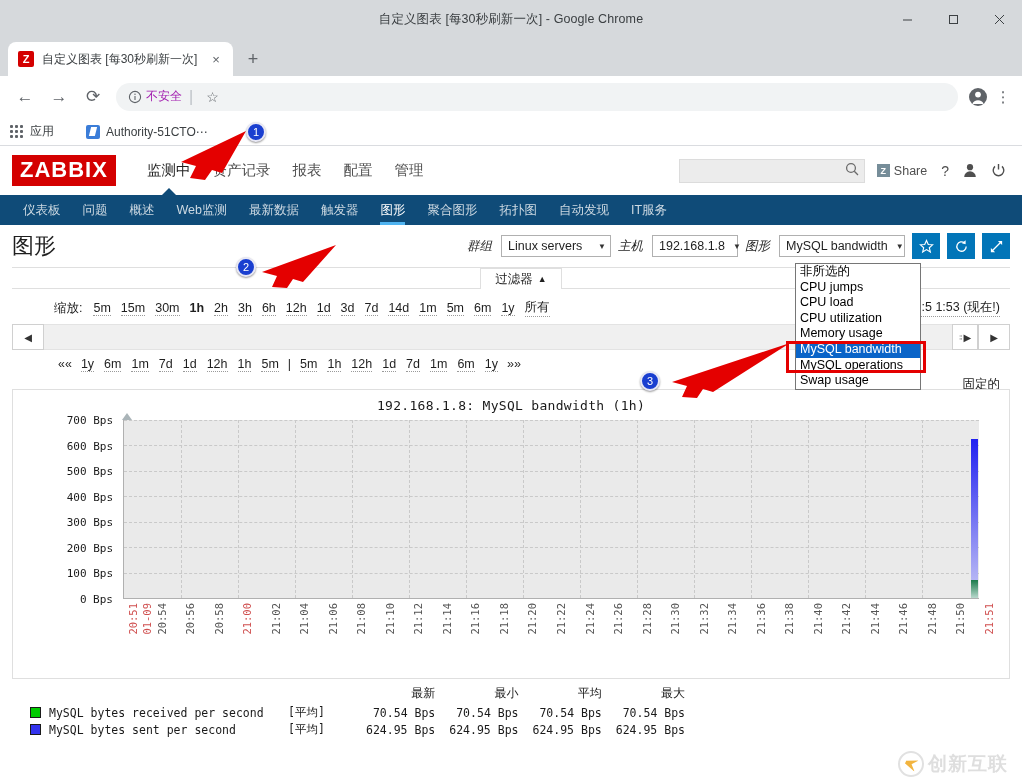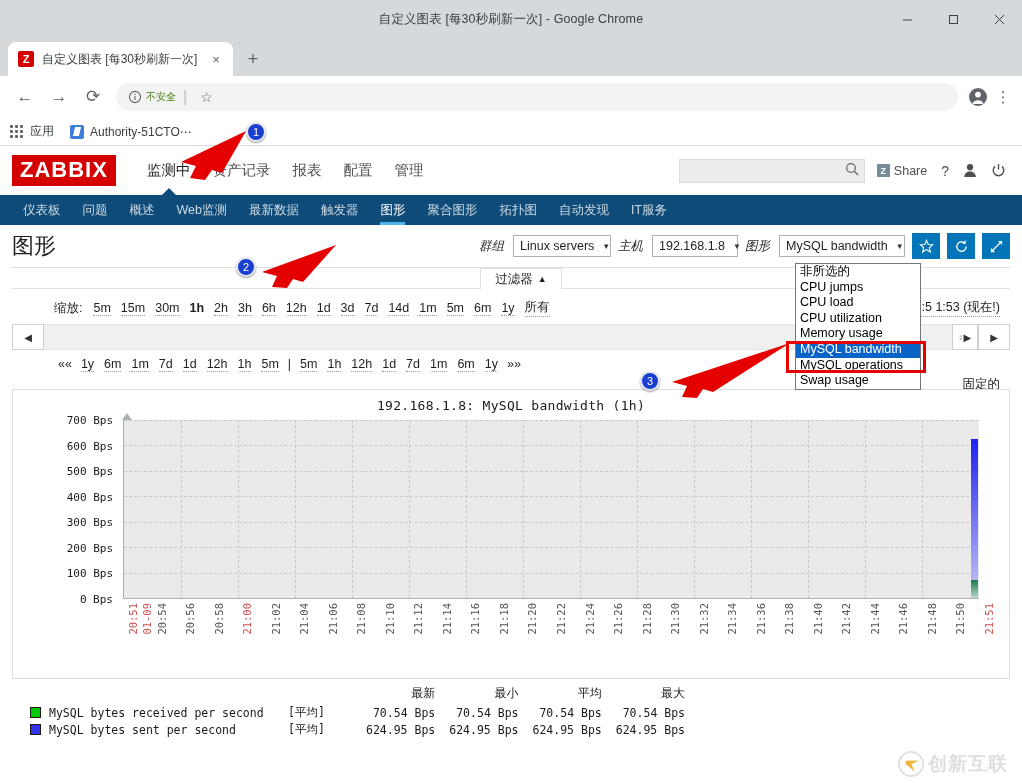--- a/index.html
+++ b/index.html
@@ -44,32 +44,32 @@
     height:42px; background:#fff; display:flex; align-items:center; padding:0 8px;
     border-bottom:1px solid #fff;
   }
   .nav-btn{ width:34px;height:34px;display:flex;align-items:center;justify-content:center;
             color:#5f6368; font-size:17px; flex:0 0 auto;}
   .omnibox{
     flex:1; height:28px; background:#f1f3f4; border-radius:14px; display:flex; align-items:center;
     padding:0 8px 0 12px; margin:0 6px; min-width:0;
   }
   .omni-info{ font-size:13px; color:#5f6368; display:flex; align-items:center; margin-right:4px;}
-  .omni-notsecure{ font-size:10px; color:#4d7c0f; white-space:nowrap;}
+  .omni-notsecure{ font-size:12px; color:#a21caf; white-space:nowrap;}
   .omni-sep{ color:#bdc1c6; margin:0 7px; }
   .omni-url{ font-size:12.5px; color:#5f6368; white-space:nowrap; overflow:hidden; flex:1; }
   .omni-url b{ color:#202124; font-weight:400;}
   .omni-star{ font-size:14px; color:#5f6368; margin-left:6px;}
   .tb-avatar{ width:28px;height:28px;display:flex;align-items:center;justify-content:center;}
   .tb-menu{ width:22px;height:28px;display:flex;align-items:center;justify-content:center;
             color:#5f6368;font-size:15px;}
 
   .bookmarkbar{
     height:28px; background:#fff; display:flex; align-items:center; padding:0 10px;
-    border-bottom:1px solid #dadce0; font-size:12px; color:#3c4043;
+    border-bottom:1px solid #dadce0; font-size:12px; color:#3c4043;gap:16px;
   }
   .bm-item{ display:flex;align-items:center; margin-right:16px; white-space:nowrap;}
   .bm-grid{ display:grid; grid-template-columns:repeat(3,3px); grid-template-rows:repeat(3,3px);
             gap:2px; margin-right:7px;}
   .bm-grid i{ background:#5f6368; display:block; width:3px;height:3px;border-radius:1px;}
   .bm-ico{ width:14px;height:14px;background:#3b7dd8; margin-right:6px; border-radius:2px;
            display:flex;align-items:center;justify-content:center;}
   .bm-ico:after{content:"";width:6px;height:9px;background:#fff;transform:skewX(-14deg);}
 
   
@@ -390,21 +390,21 @@
   <a>聚合图形</a>
   <a>拓扑图</a>
   <a>自动发现</a>
   <a>IT服务</a>
 </div>
 
 <div class="page-head">
   <div class="page-title">图形</div>
   <div class="page-ctrl">
     <span class="ctrl-label">群组</span>
-    <div class="sel-box" style="width:98px">
+    <div class="sel-box" style="width:110px">
       <span class="cap">Linux servers</span>
       <span class="arw">▼</span>
     </div>
     <span class="ctrl-label">主机</span>
     <div class="sel-box" style="width:86px">
       <span class="cap">192.168.1.8</span>
       <span class="arw">▼</span>
     </div>
     <span class="ctrl-label">图形</span>
     <div class="sel-box" style="width:126px">

